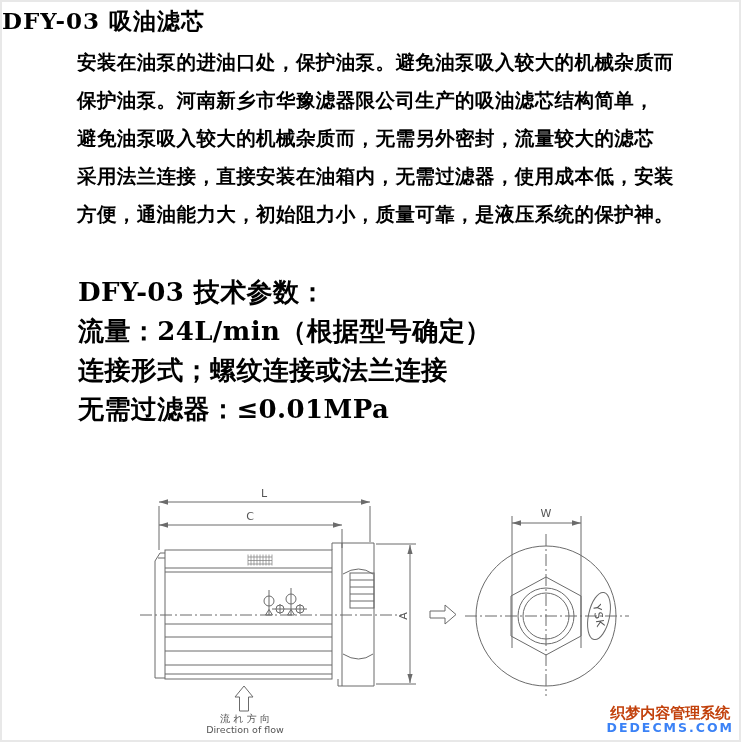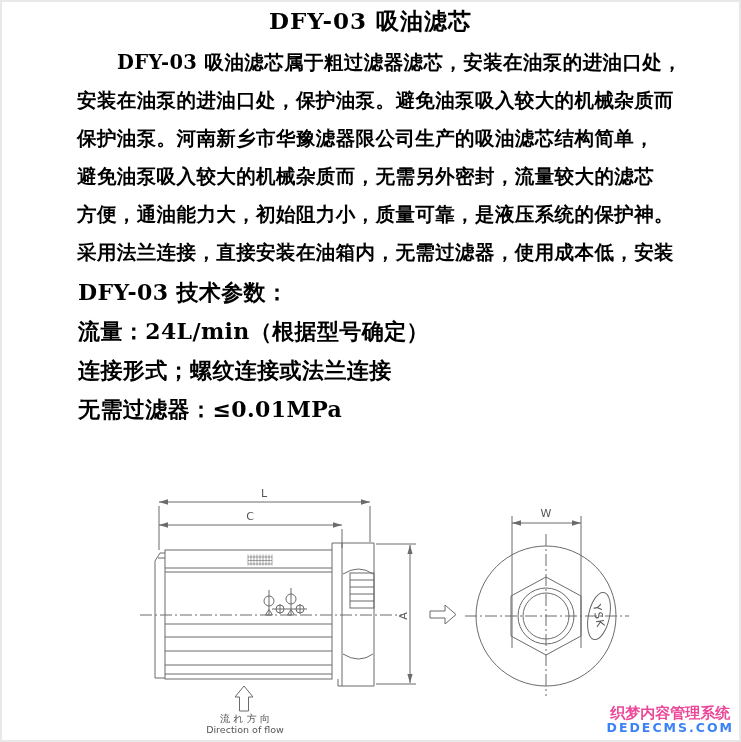--- a/index.html
+++ b/index.html
@@ -10,21 +10,20 @@
     height: 742px;
     background: #fff;
     border: 2px solid #e8e8e8;
     overflow: hidden;
     font-family: "DejaVu Serif", "Liberation Serif", serif;
     color: #000;
   }
   .page-title {
     position: absolute;
     top: 4px; left: 0; right: 0;
-    text-align: center;
     font-size: 23px;
     font-weight: bold;
     letter-spacing: 1px;
   }
   .intro {
     position: absolute;
     top: 42px; left: 75px; width: 632px;
   }
   .intro .pline {
     font-size: 19.5px;
@@ -33,21 +32,21 @@
     height: 38px;
     letter-spacing: 0.4px;
     white-space: nowrap;
   }
   .intro .pline.first { text-indent: 40px; }
   .specs {
     position: absolute;
     top: 271px; left: 76px; width: 632px;
   }
   .specs .sline {
-    font-size: 22px;
+    font-size: 26px;
     font-weight: bold;
     line-height: 39px;
     height: 39px;
     letter-spacing: 0.4px;
     white-space: nowrap;
   }
   .drawing-svg {
     position: absolute;
     left: 0; top: 482px;
     width: 741px; height: 258px;
@@ -55,21 +54,21 @@
   .watermark {
     position: absolute;
     right: 5px; bottom: 5px;
     text-align: center;
     font-family: "DejaVu Sans", "Liberation Sans", sans-serif;
     line-height: 1.1;
   }
   .watermark .wm-cn {
     font-size: 15px;
     font-weight: bold;
-    color: #ec4899;
+    color: #c2410c;
     text-shadow: -1px -1px 0 #fff, 1px -1px 0 #fff, -1px 1px 0 #fff, 1px 1px 0 #fff, 0 0 2px #fff;
   }
   .watermark .wm-en {
     font-size: 12.5px;
     font-weight: bold;
     letter-spacing: 2px;
     color: #3b82f6;
     text-shadow: -1px -1px 0 #fff, 1px -1px 0 #fff, -1px 1px 0 #fff, 1px 1px 0 #fff, 0 0 2px #fff;
   }
   svg text {
@@ -78,26 +77,25 @@
   }
 </style>
 </head>
 <body>
 
 <div class="page">
 
   <h1 class="page-title">DFY-03 吸油滤芯</h1>
 
   <div class="intro">
-    <div class="pline first">DFY-03 吸油滤芯属于粗过滤器滤芯，安装在油泵的进油口处，</div>
     <div class="pline">安装在油泵的进油口处，保护油泵。避免油泵吸入较大的机械杂质而</div>
     <div class="pline">保护油泵。河南新乡市华豫滤器限公司生产的吸油滤芯结构简单，</div>
     <div class="pline">避免油泵吸入较大的机械杂质而，无需另外密封，流量较大的滤芯</div>
+    <div class="pline">采用法兰连接，直接安装在油箱内，无需过滤器，使用成本低，安装</div>
     <div class="pline">方便，通油能力大，初始阻力小，质量可靠，是液压系统的保护神。</div>
-    <div class="pline">采用法兰连接，直接安装在油箱内，无需过滤器，使用成本低，安装</div>
   </div>
 
   <div class="specs">
     <div class="sline">DFY-03 技术参数：</div>
     <div class="sline">流量：24L/min（根据型号确定）</div>
     <div class="sline">连接形式；螺纹连接或法兰连接</div>
     <div class="sline">无需过滤器：≤0.01MPa</div>
   </div>
 
   <svg class="drawing-svg" viewBox="0 482 741 258">

